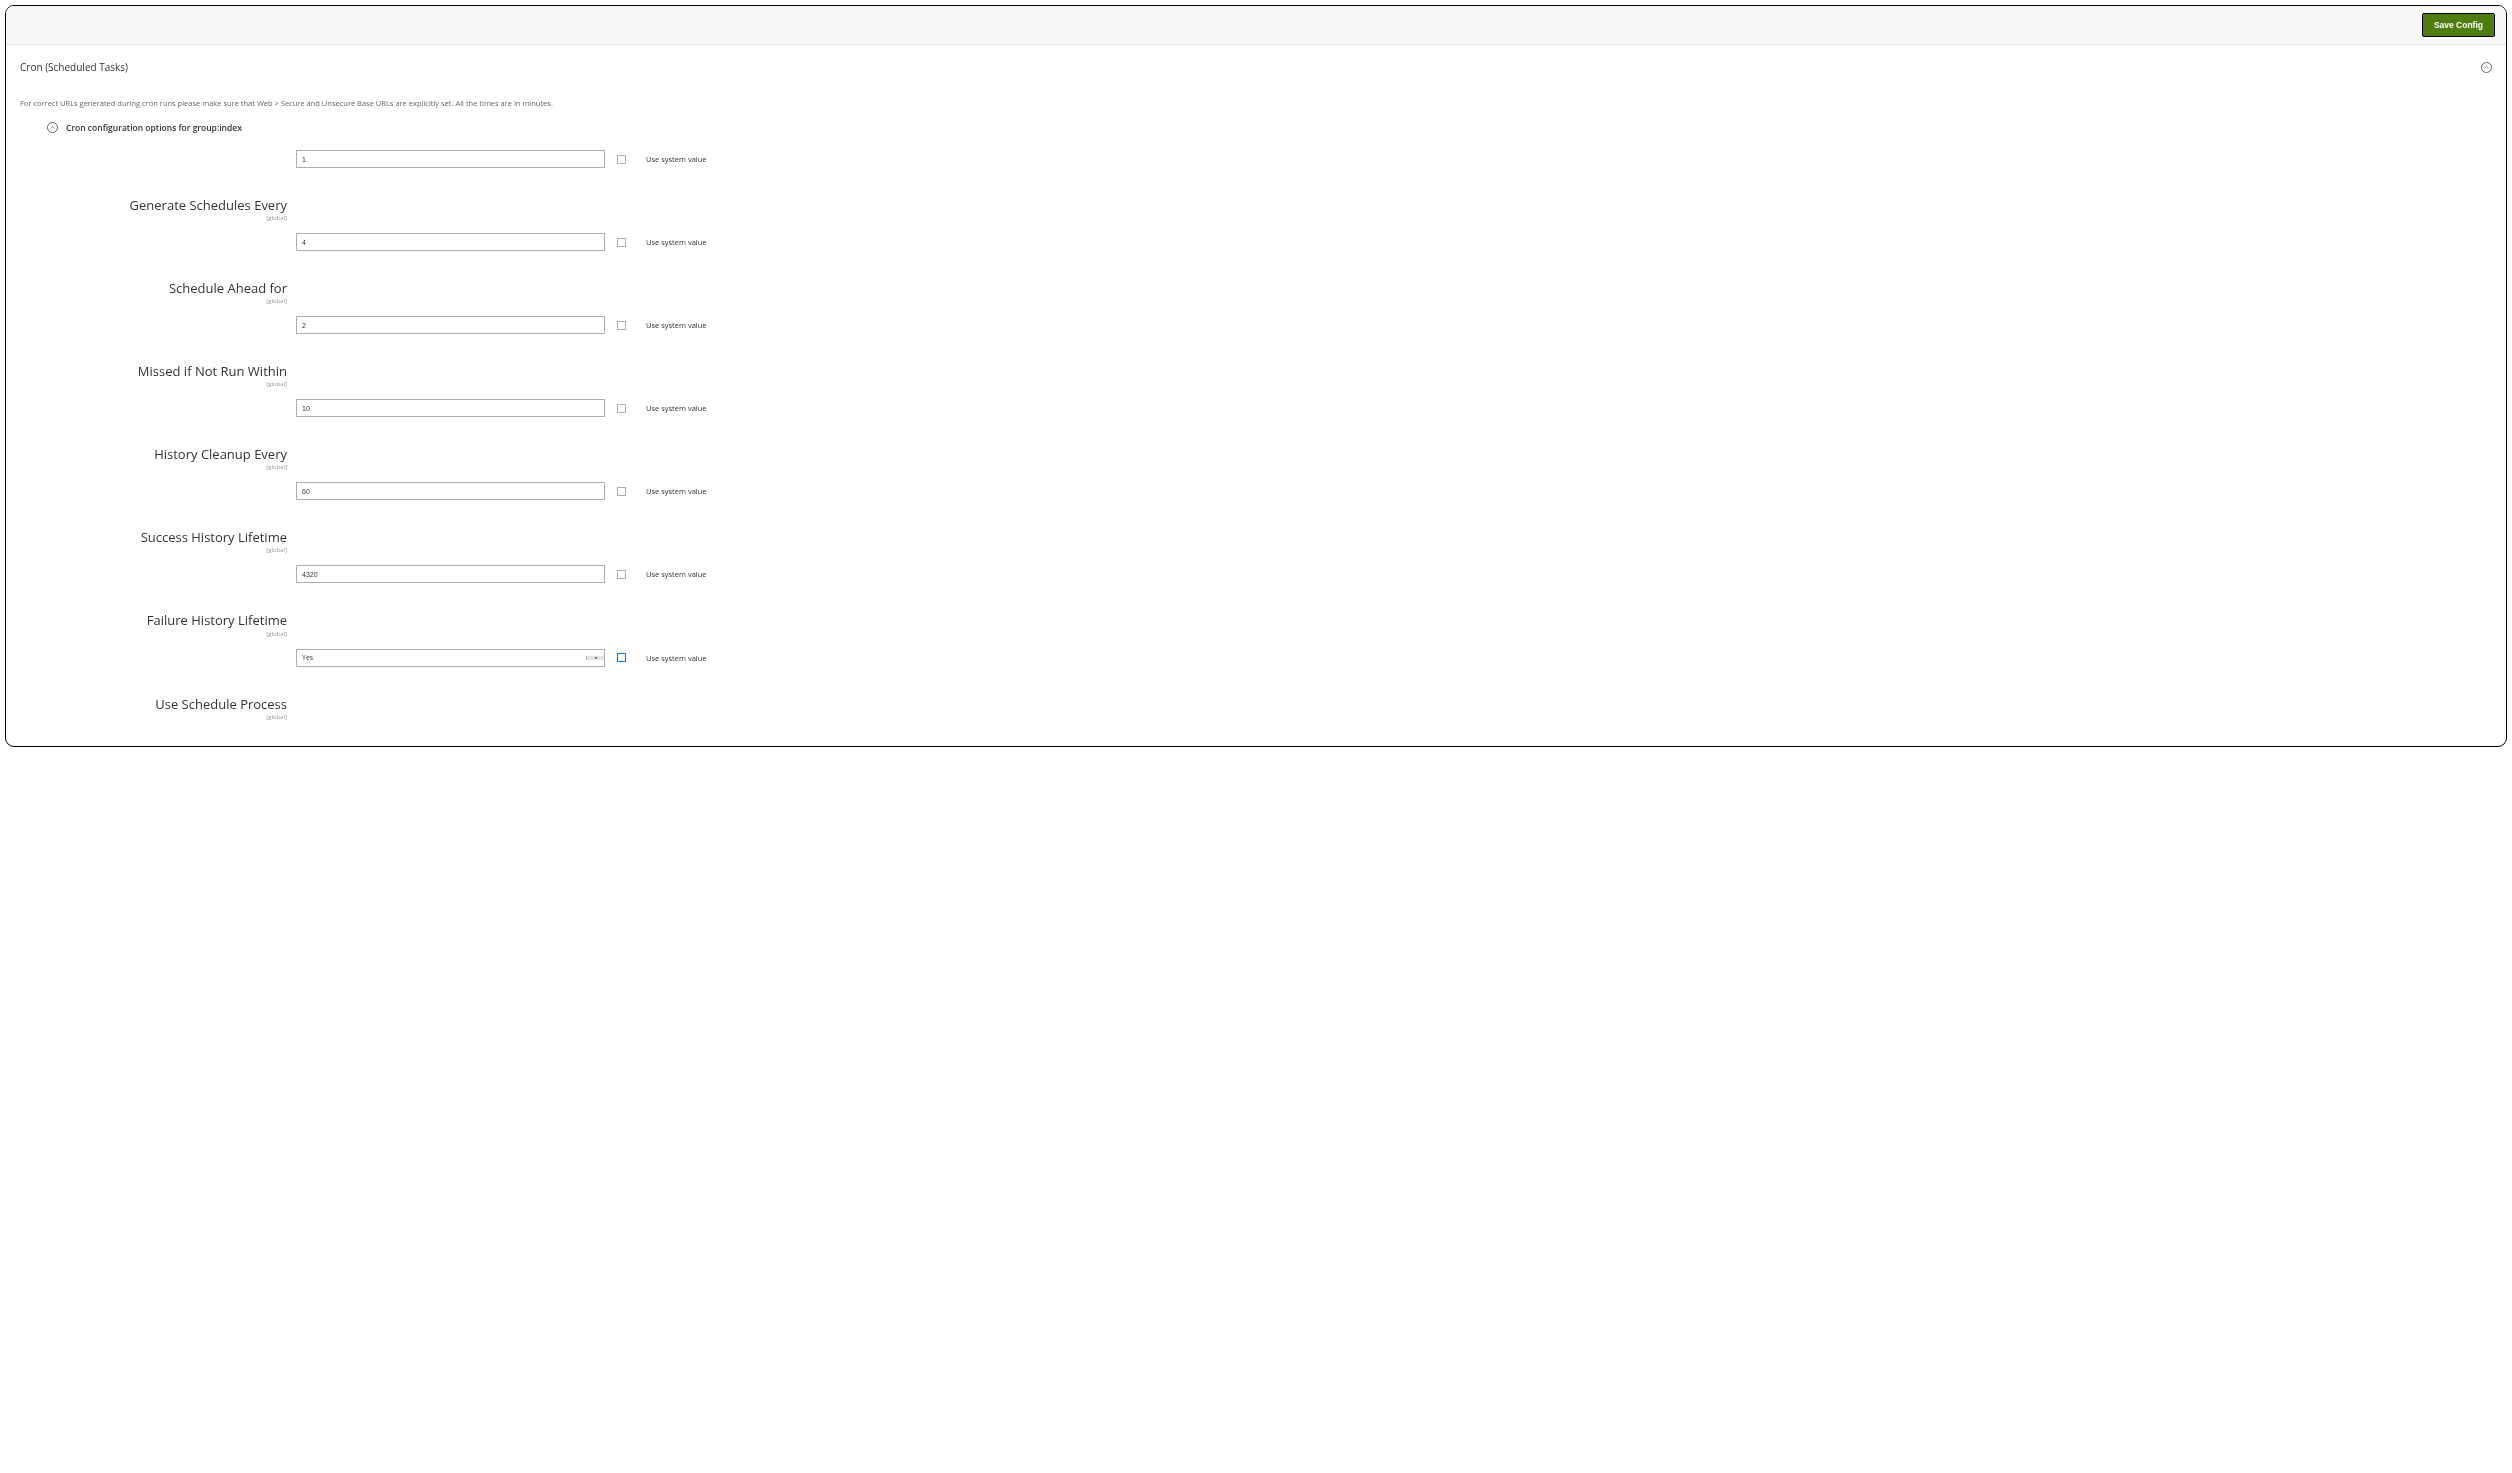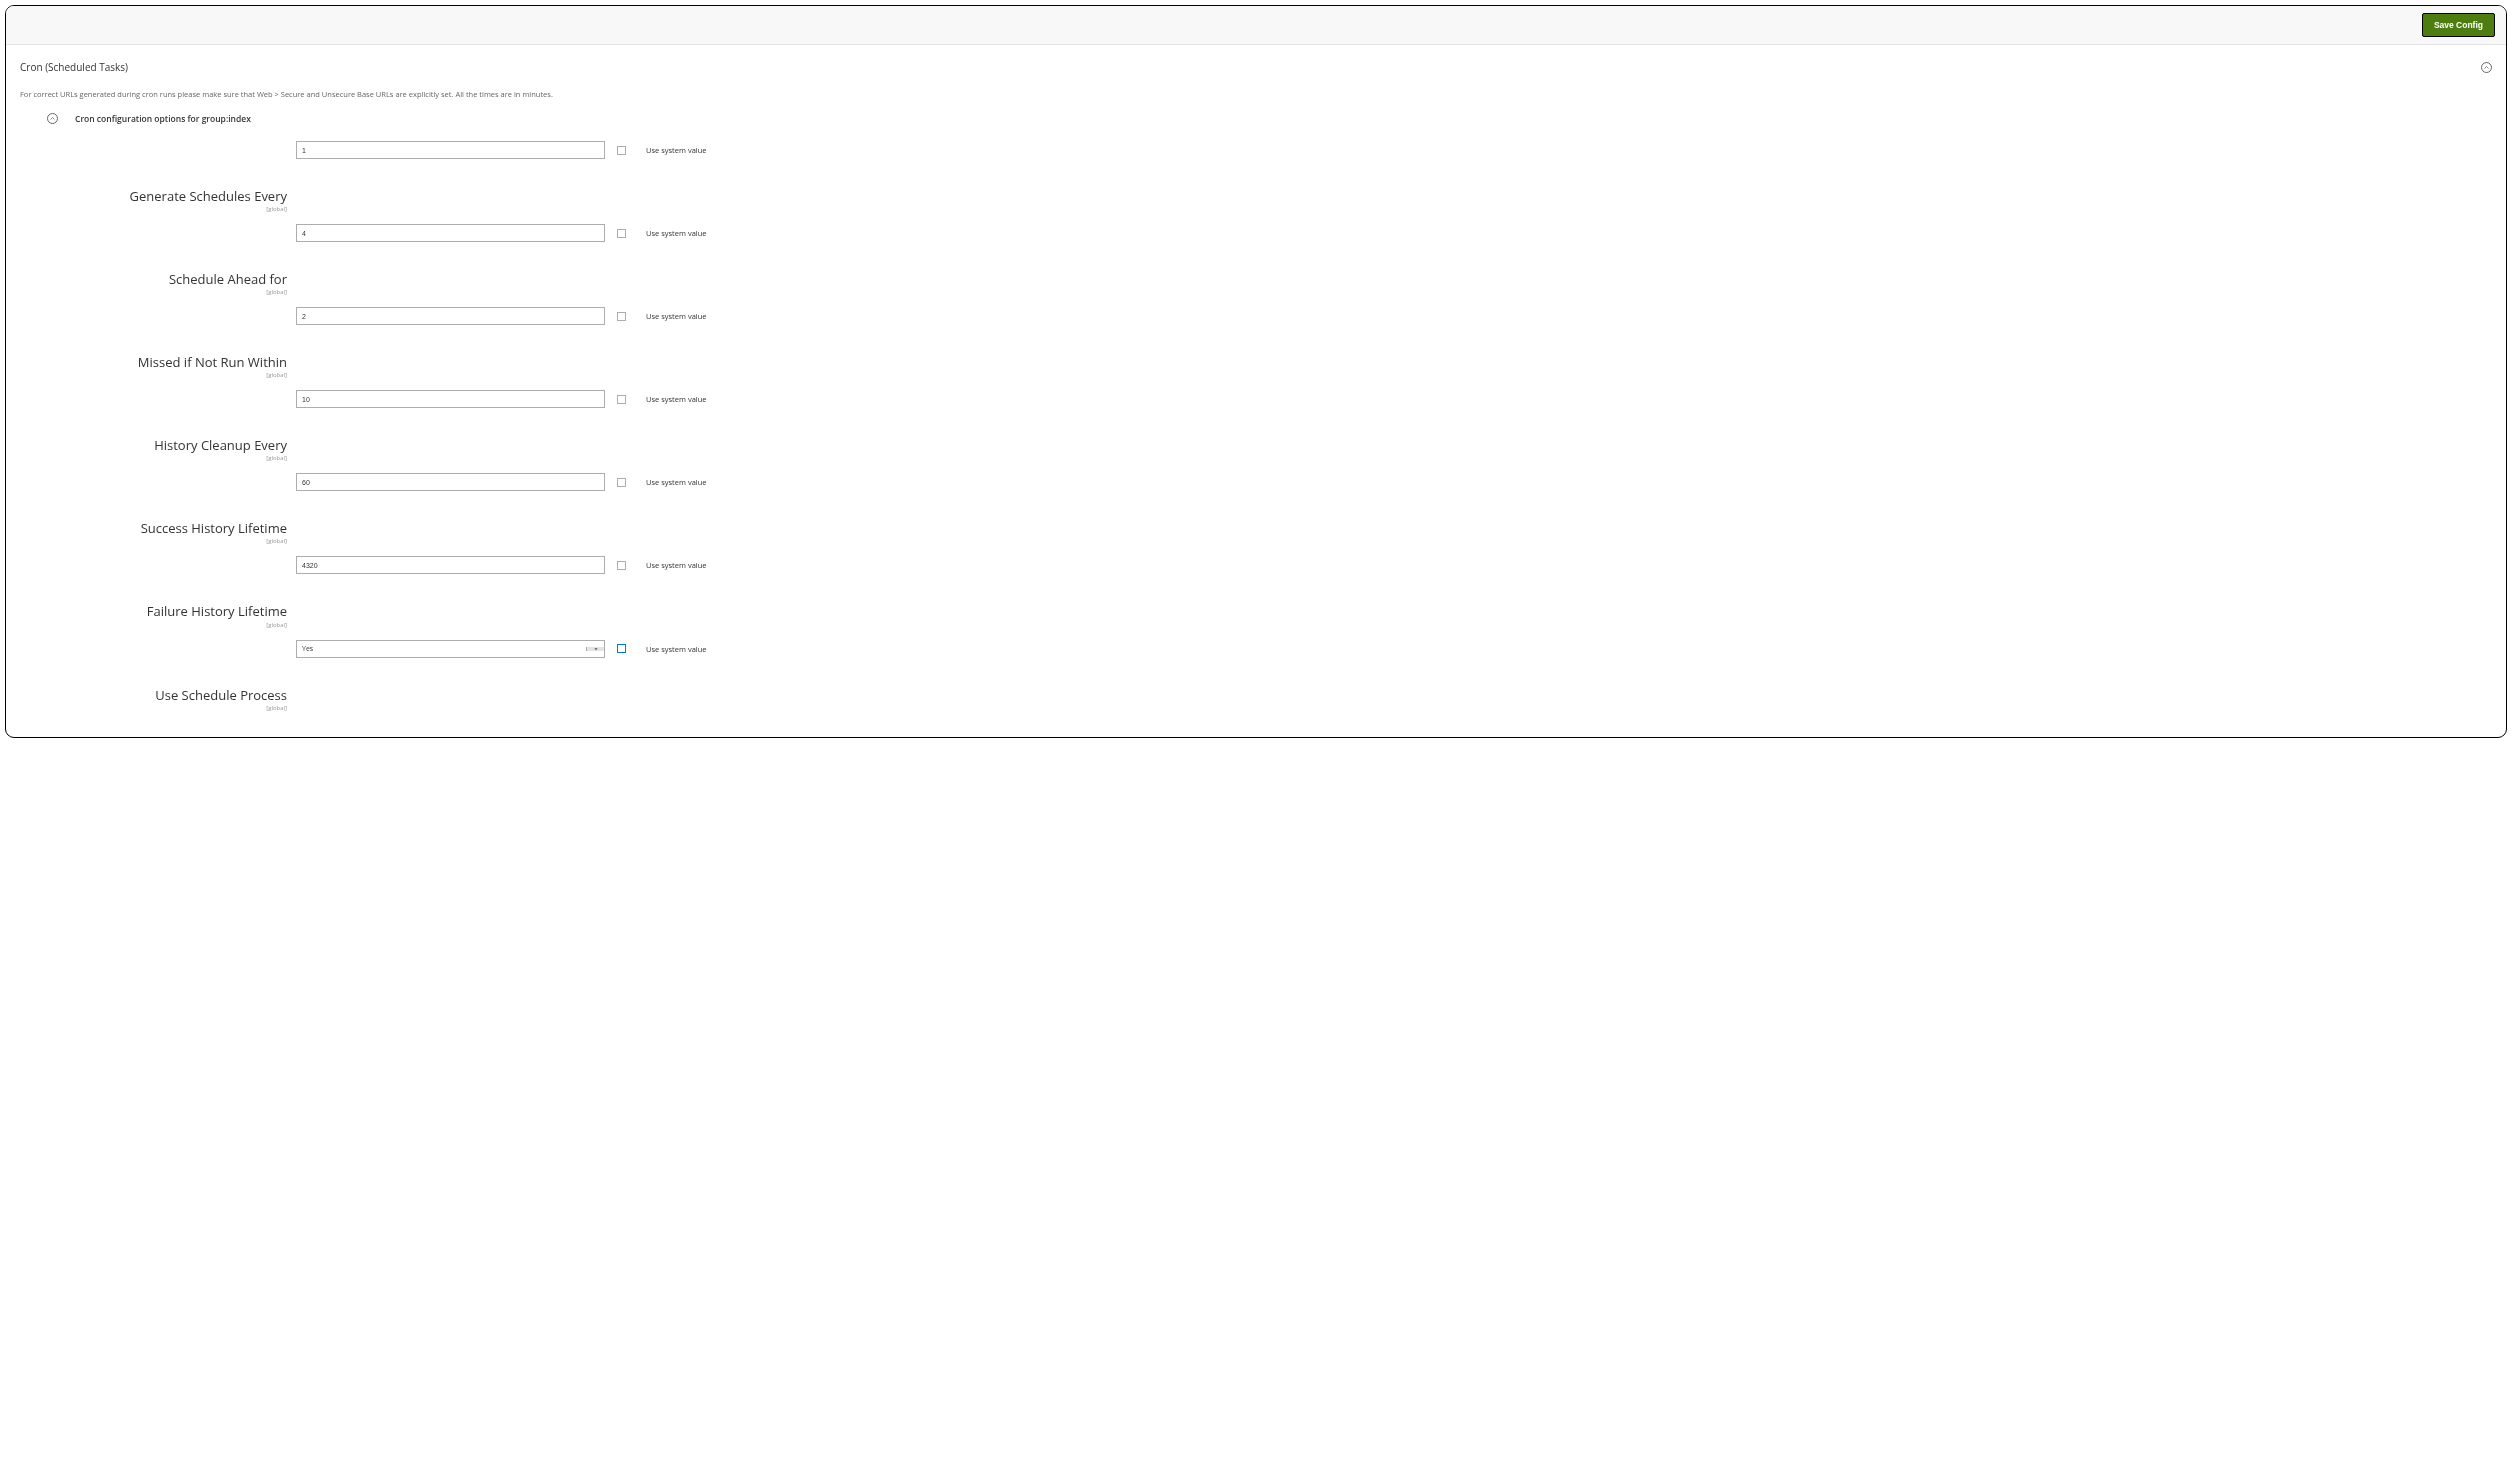--- a/index.html
+++ b/index.html
@@ -31,21 +31,21 @@
     font-size: 8.5px;
     font-weight: 600;
     padding: 6px 11px;
     cursor: pointer;
   }
   .content { padding: 15px 14px 14px 14px; }
   .section-header {
     display: flex;
     align-items: center;
     justify-content: space-between;
-    margin-bottom: 15px;
+    margin-bottom: 24px;
     gap: 28px;
   }
   .section-title {
     font-size: 10px;
     font-weight: 400;
     color: #333;
   }
   .collapse-toggle {
     width: 11px; height: 11px;
     border: 0.8px solid #666;
@@ -59,21 +59,21 @@
   }
   .collapse-toggle svg { width: 5px; height: 5px; }
   .section-note {
     color: #666;
     font-size: 7.5px;
     margin-bottom: 14px;
   }
   .subsection {
     display: flex;
     align-items: center;
-    gap: 17px;
+    gap: 8px;
     margin-left: 27px;
     margin-bottom: 17px;
   }
   .subsection-title {
     font-size: 8.5px;
     font-weight: 600;
     color: #333;
   }
   .form-rows { padding-left: 0; }
   .form-row {

